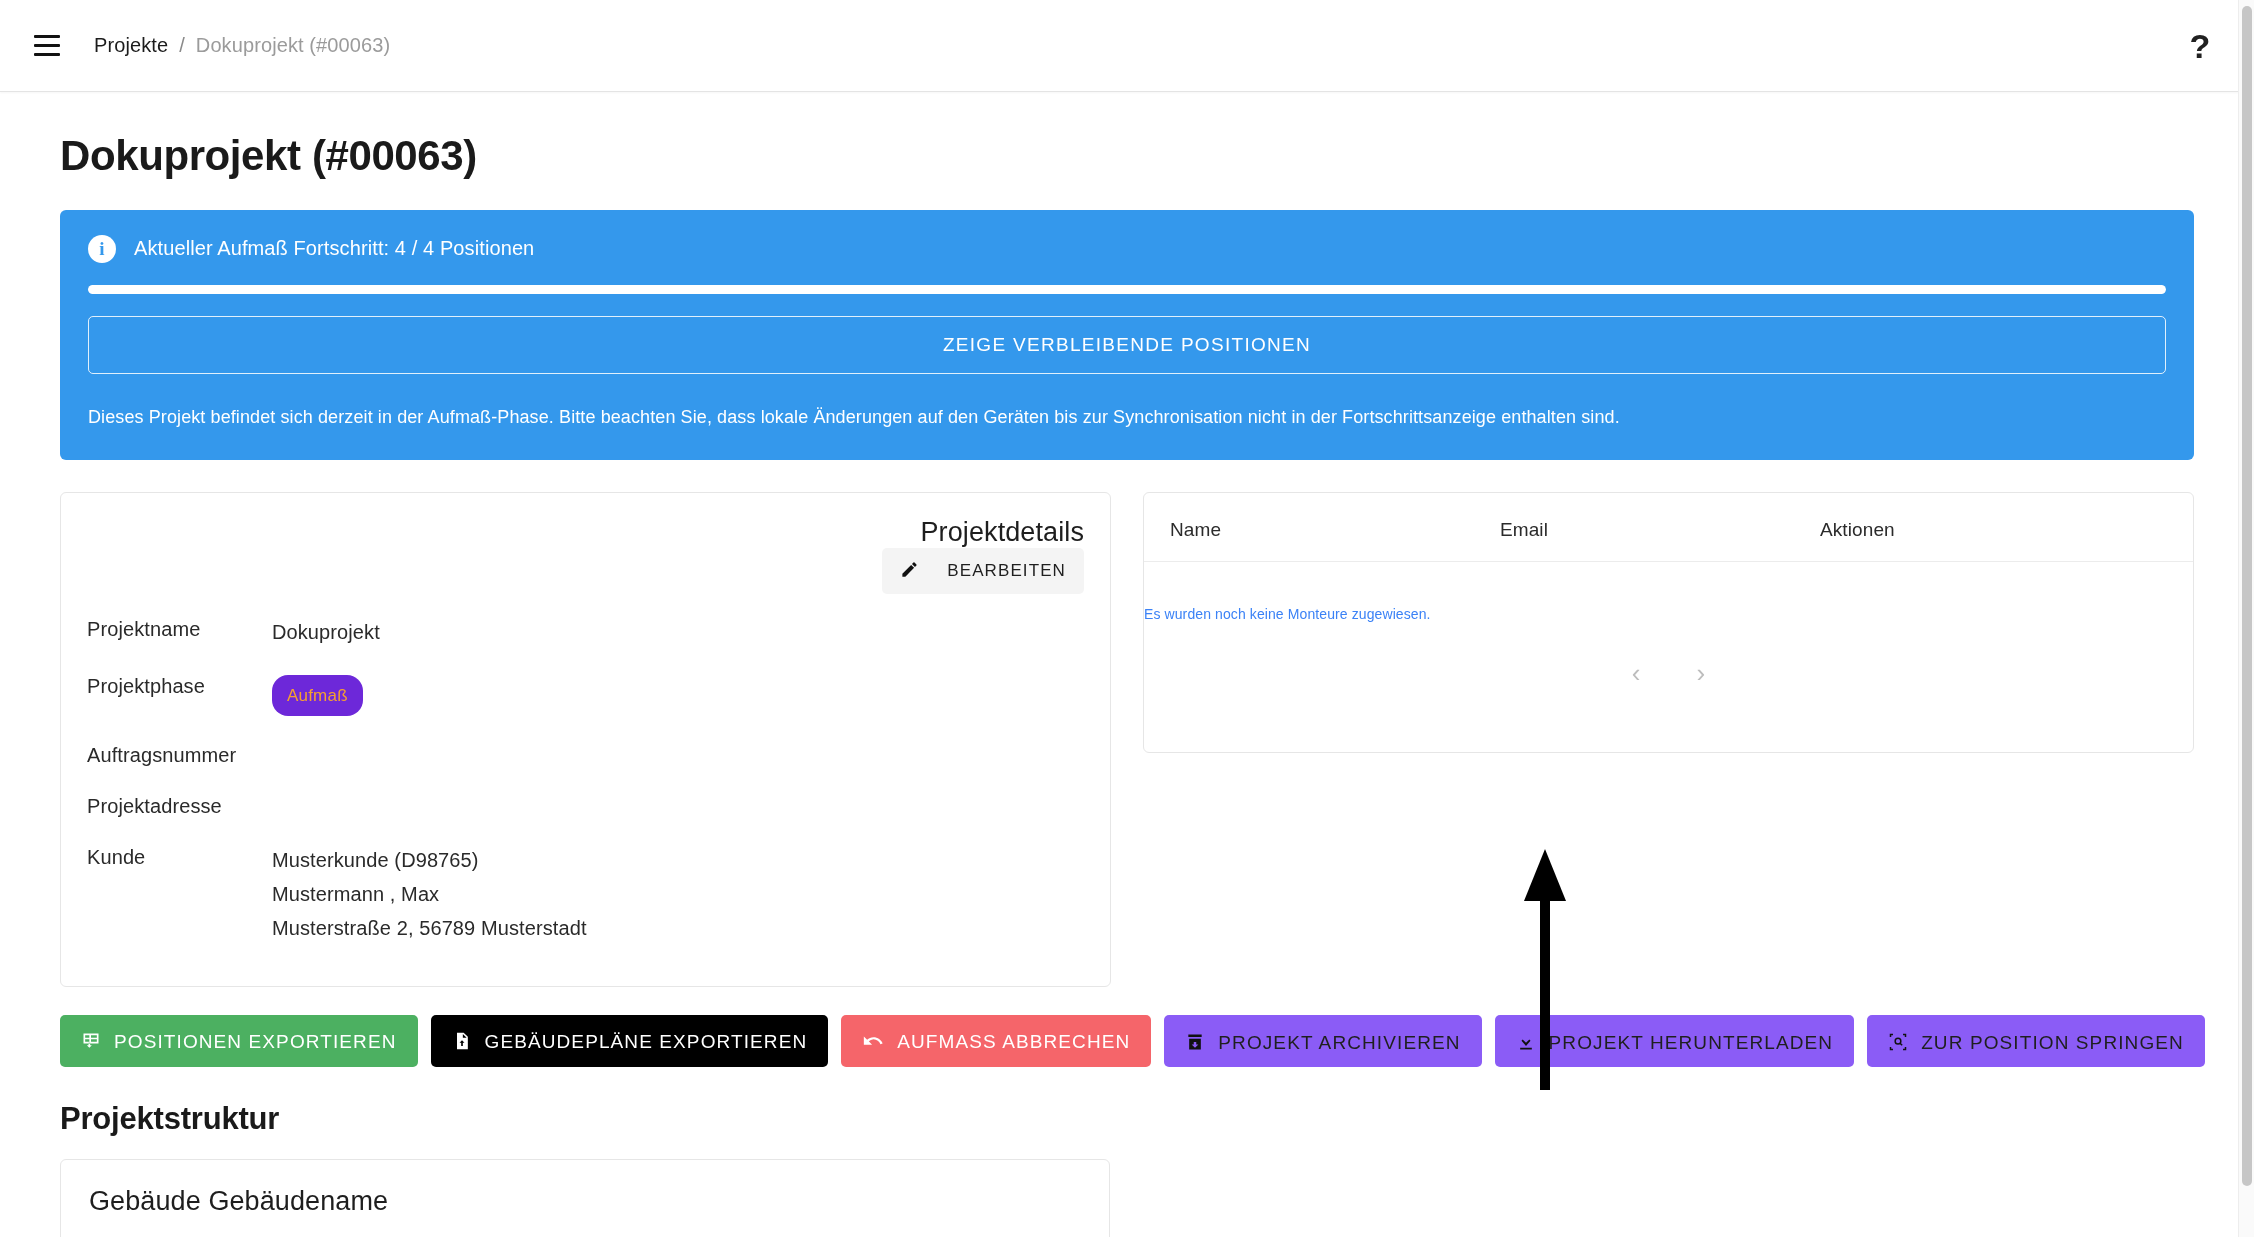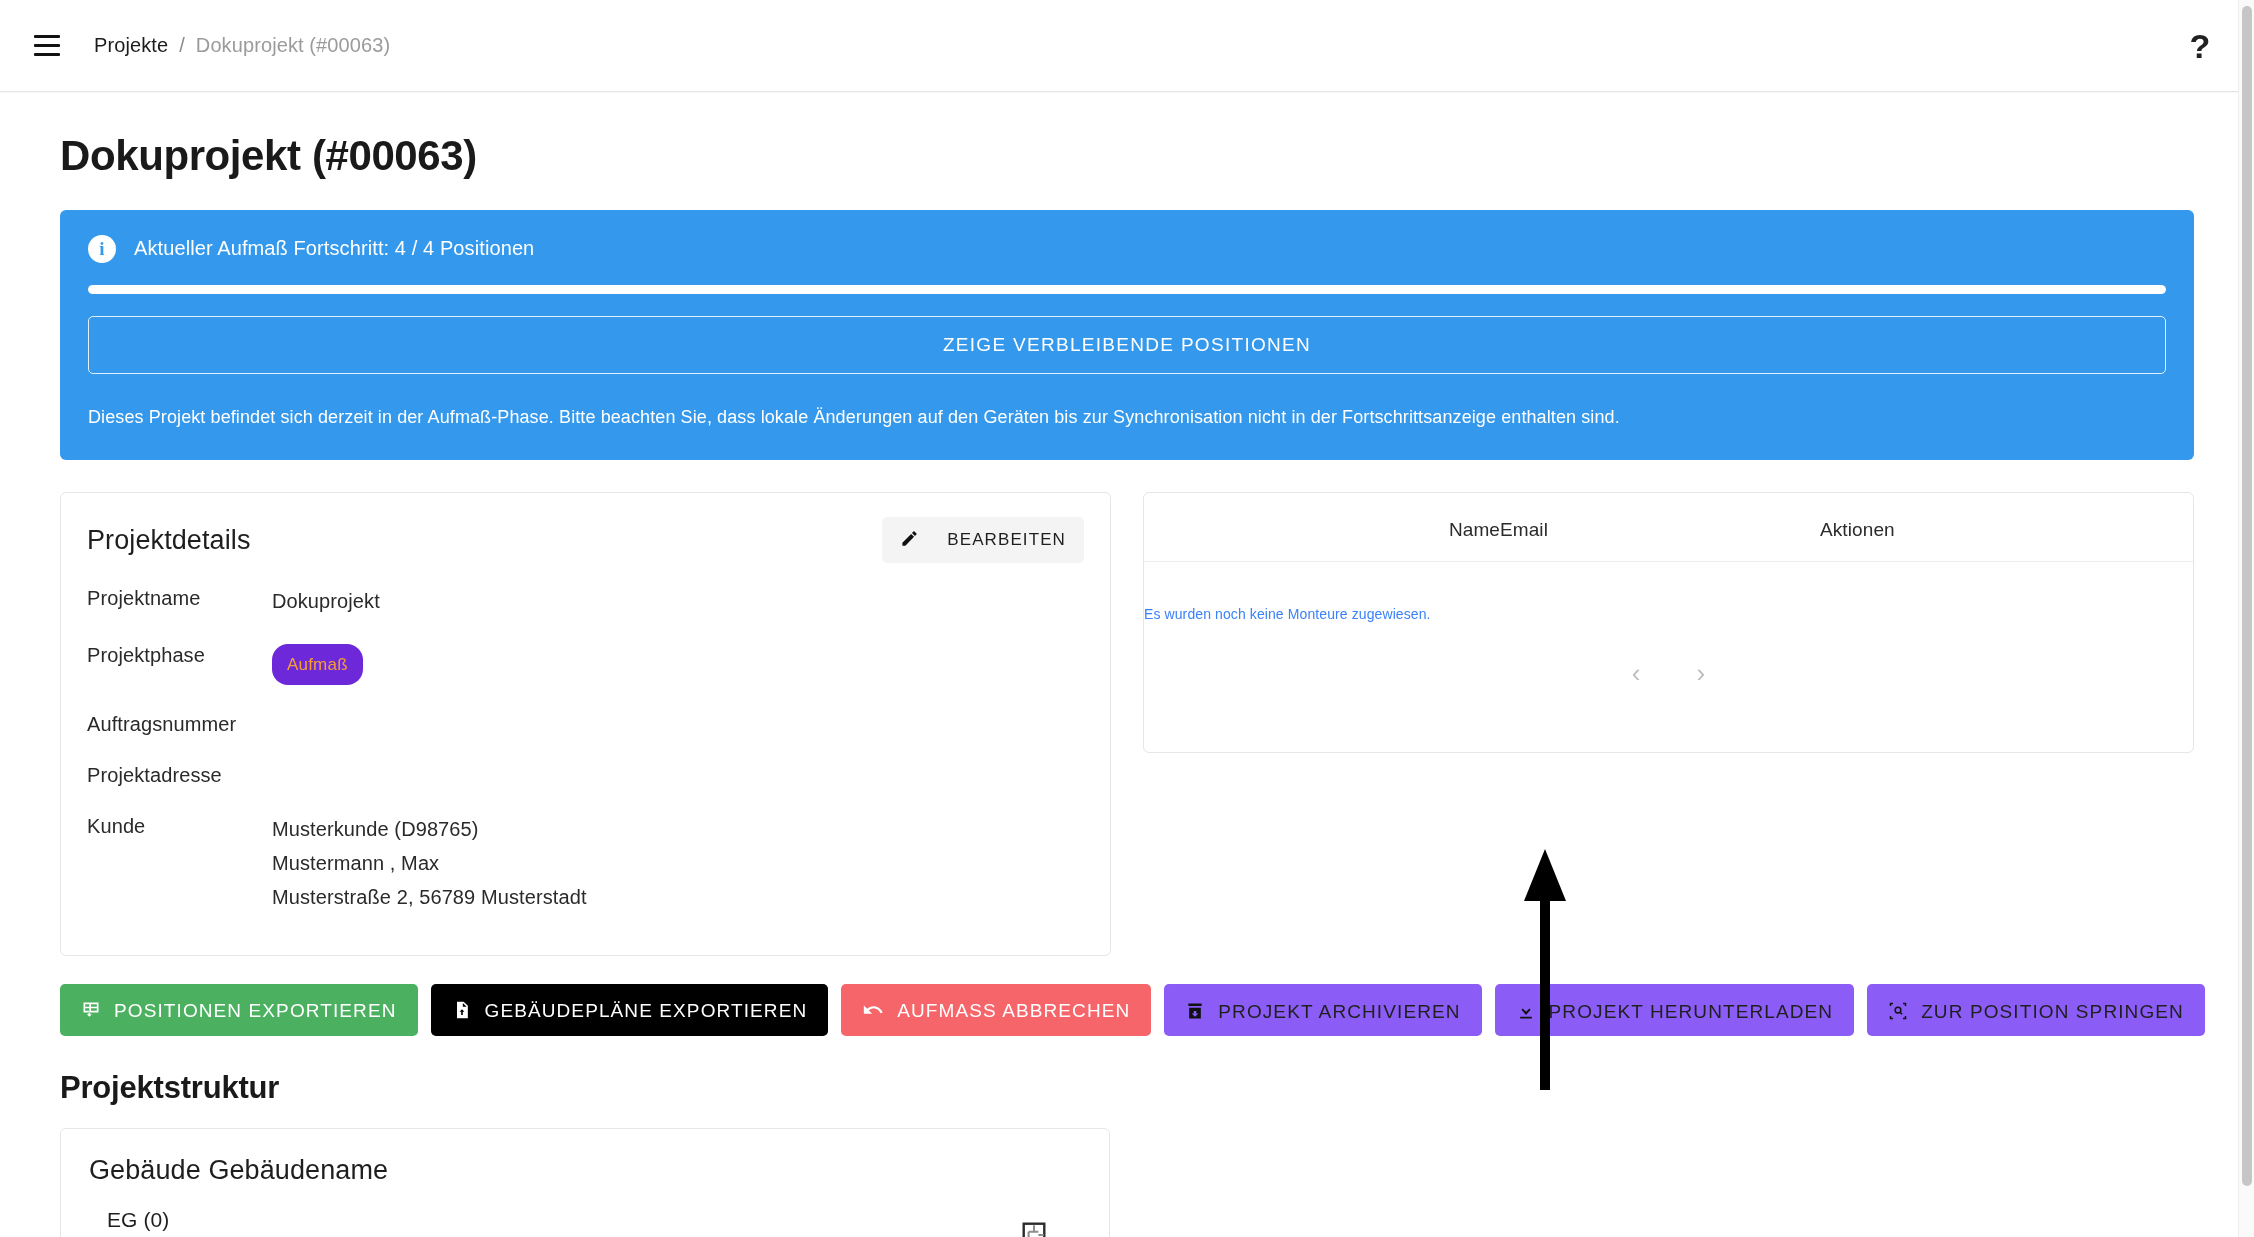--- a/index.html
+++ b/index.html
@@ -159,23 +159,24 @@
   }
   .card {
     background: #ffffff;
     border: 1px solid #e6e6e6;
     border-radius: 6px;
     flex: 1 1 0;
     min-width: 0;
   }
   .card-head {
     display: flex;
-    align-items: center;
+    align-items: flex-end;
     justify-content: space-between;
     padding: 24px 26px 10px 26px;
+    flex-direction: column;
   }
   .card-title {
     font-size: 27px;
     font-weight: 400;
     color: #1e1e1e;
     letter-spacing: 0.1px;
   }
   .ghost-btn {
     display: inline-flex;
     align-items: center;
@@ -228,21 +229,21 @@
   .table-head {
     display: flex;
     padding: 26px 26px 20px 26px;
     border-bottom: 1px solid #ececec;
   }
   .th {
     font-size: 19px;
     color: #2b2b2b;
     letter-spacing: 0.1px;
   }
-  .th-name { flex: 0 0 330px; text-align: right; }
+  .th-name { flex: 0 0 330px; }
   .th-email { flex: 0 0 320px; }
   .th-actions { flex: 1 1 auto; }
   .table-empty {
     text-align: left;
     font-size: 14px;
     color: #3b82f6;
     padding: 44px 0 0 0;
     letter-spacing: 0.1px;
   }
   .pager {

